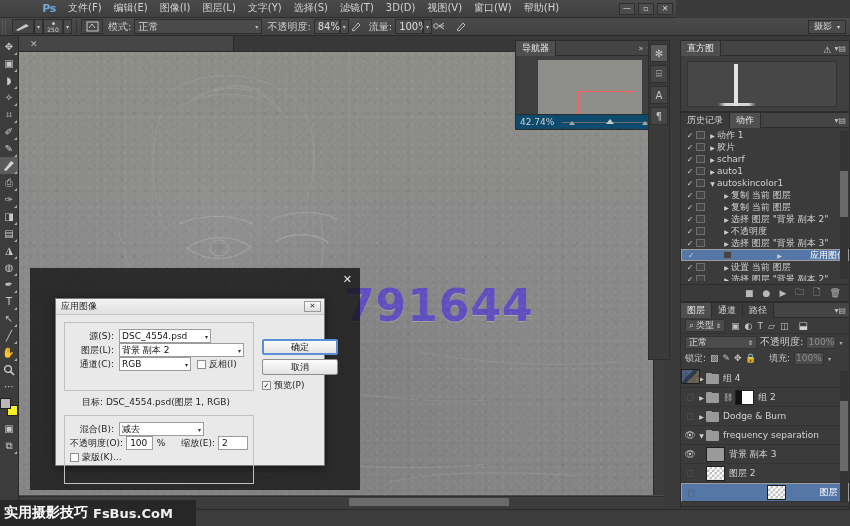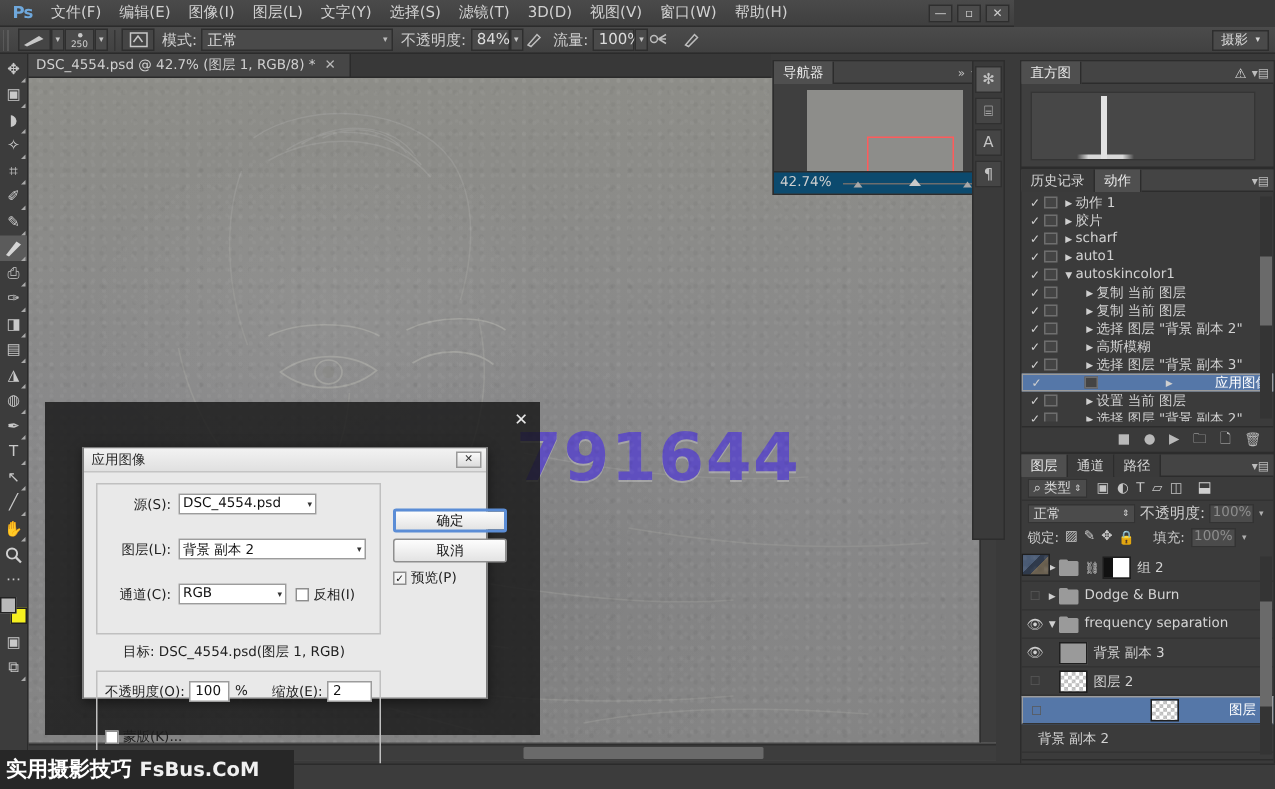--- a/index.html
+++ b/index.html
@@ -12,21 +12,21 @@
     color: #cfcfcf;
     -webkit-font-smoothing: none;
   }
   #app { position: relative; width: 850px; height: 526px; background: #3a3a3a; }
 
   
   .menubar {
     position: absolute; left: 0; top: 0; width: 676px; height: 18px;
     background: linear-gradient(#4a4a4a,#3f3f3f);
     border-bottom: 1px solid #2c2c2c;
-    display: flex; align-items: center;
+    display: flex;  padding-left: 34px;
   }
   .ps-logo {
     width: 26px; height: 16px; margin-left: 2px;
     display: flex; align-items: center; justify-content: center;
     color: #6fa8dc; font-weight: bold; font-size: 11px;
     letter-spacing: -0.5px;
   }
   .menu-item {
     padding: 0 6px; height: 16px; line-height: 16px;
     font-size: 10px; color: #d2d2d2; white-space: nowrap;
@@ -168,21 +168,21 @@
   }
   .dlg-close{
     margin-left:auto;margin-right:3px;width:17px;height:11px;
     background:linear-gradient(#fafafa,#dcdcdc);border:1px solid #9a9a9a;
     font-size:7px;line-height:9px;text-align:center;color:#333;
   }
   .dlg-body{position:relative;padding:7px 8px;}
   .fieldset{
     position:relative;border:1px solid #c0c0c0;padding:6px 5px 5px 5px;margin-bottom:5px;
   }
-  .row{display:flex;align-items:center;margin-bottom:16px;height:14px;}
+  .row{display:flex;align-items:center;margin-bottom:0;height:14px;}
   .row:last-child{margin-bottom:14px;}
   .lbl{font-size:9px;color:#1e1e1e;text-align:right;white-space:nowrap;}
   .sel{
     height:14px;background:#fff;border:1px solid #9c9c9c;
     display:flex;align-items:center;justify-content:space-between;
     padding:0 2px;font-size:9px;color:#111;
   }
   .sel .cv{font-size:6px;color:#333;}
   .inp{
     height:14px;background:#fff;border:1px solid #9c9c9c;
@@ -449,21 +449,20 @@
     <div class="tool">⋯</div>
     <div class="color-swatches">
       <div class="sw-back"></div>
       <div class="sw-front"></div>
     </div>
     <div class="tool" style="margin-top:4px">▣</div>
     <div class="tool">⧉<span class="corner"></span></div>
   </div>
 
   <div class="doctab">
-    <span>DSC_4554.psd @ 42.7% (图层 1, RGB/8) *</span>
     <span class="closex">✕</span>
   </div>
   <div class="tabstrip-fill"></div>
 
   <div class="canvaswrap">
     <div class="photo">
       <svg class="emboss-svg" viewBox="0 0 645 443" preserveAspectRatio="none">
         <g stroke="#9b9b98" stroke-width="1" fill="none" opacity="0.75">
           <path d="M150 40 C185 15, 255 18, 282 55 C300 82, 296 120, 288 148"></path>
           <path d="M142 62 C130 95, 132 140, 146 178"></path>
@@ -545,20 +544,27 @@
             <span class="box"></span>
             <span>反相(I)</span>
           </div>
         </div>
       </div>
 
       <div class="target-line">目标: DSC_4554.psd(图层 1, RGB)</div>
 
       <div class="fieldset" style="width:190px">
         <div class="row">
+          <div class="lbl" style="width:44px">混合(B):</div>
+          <div class="sel" style="width:85px;margin-left:5px">
+            <span>减去</span>
+            <span class="cv">▾</span>
+          </div>
+        </div>
+        <div class="row">
           <div class="lbl" style="width:58px">不透明度(O):</div>
           <div class="inp" style="width:30px;margin-left:3px">100</div>
           <span style="margin-left:4px">%</span>
           <div class="lbl" style="width:38px;margin-left:16px">缩放(E):</div>
           <div class="inp" style="width:34px;margin-left:3px">2</div>
         </div>
         <div class="row">
           <div class="cbx">
             <span class="box"></span>
             <span>蒙版(K)...</span>
@@ -674,21 +680,21 @@
       <div class="hrow">
           <span class="chk">✓</span>
           <span class="sq"></span>
           <span class="tri" style="margin-left:14px">▶</span>
           <span>选择 图层 "背景 副本 2"</span>
         </div>
       <div class="hrow">
           <span class="chk">✓</span>
           <span class="sq"></span>
           <span class="tri" style="margin-left:14px">▶</span>
-          <span>高斯模糊</span>
+          <span>不透明度</span>
         </div>
       <div class="hrow">
           <span class="chk">✓</span>
           <span class="sq"></span>
           <span class="tri" style="margin-left:14px">▶</span>
           <span>选择 图层 "背景 副本 3"</span>
         </div>
       <div class="hrow sel">
           <span class="chk">✓</span>
           <span class="sq"></span>
@@ -767,20 +773,26 @@
       <span style="margin-left:8px">填充:</span>
       <div class="op-val">100%</div>
       <span style="font-size:6px;color:#b0b0b0">▾</span>
     </div>
 
     <div class="layer-list">
       <div class="lrow">
         <span class="eye off">◻</span>
         <span class="ltri">▶</span>
         <span class="lthumb folder"></span>
+        <span>组 4</span>
+      </div>
+      <div class="lrow">
+        <span class="eye off">◻</span>
+        <span class="ltri">▶</span>
+        <span class="lthumb folder"></span>
         <span style="font-size:8px;margin-right:2px">⛓</span>
         <span class="lthumb maskbw"></span>
         <span>组 2</span>
       </div>
       <div class="lrow">
         <span class="eye off">◻</span>
         <span class="ltri">▶</span>
         <span class="lthumb folder"></span>
         <span>Dodge &amp; Burn</span>
       </div>

